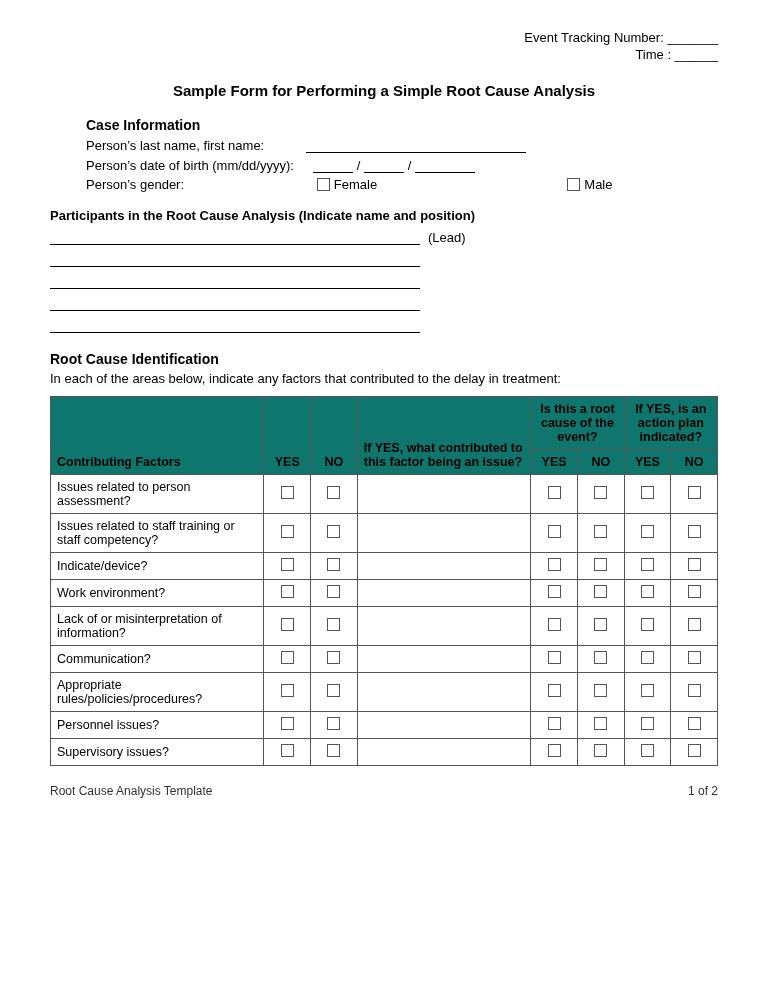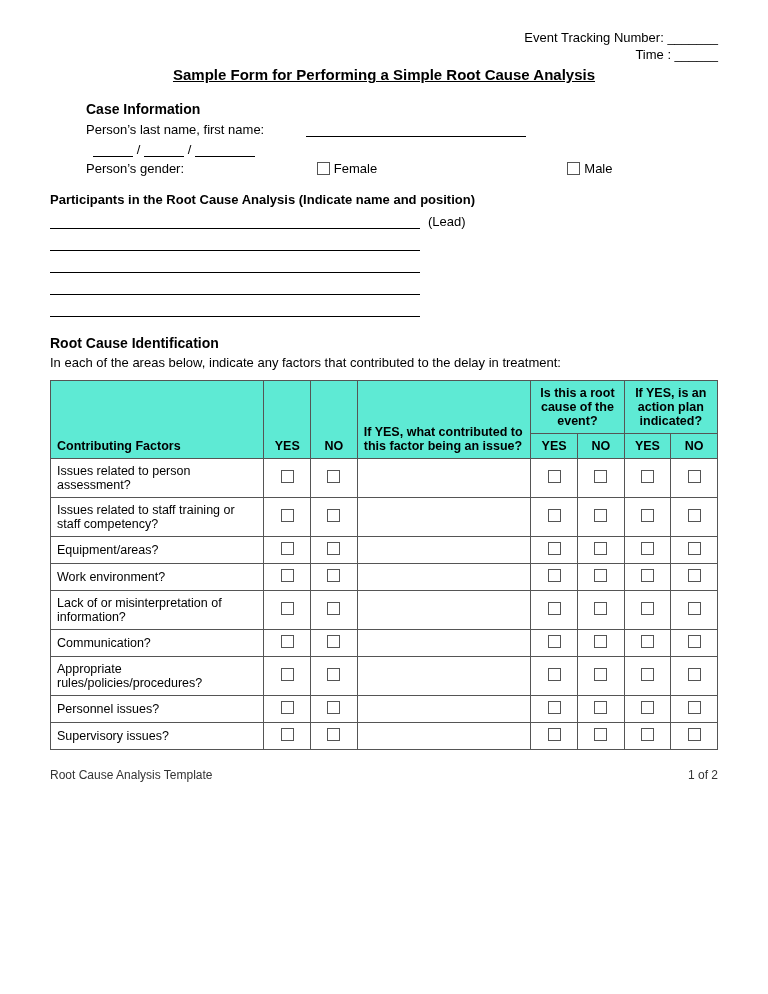--- a/index.html
+++ b/index.html
@@ -7,30 +7,29 @@
       font-family: Arial, sans-serif;
       font-size: 13px;
       background: #fff;
       color: #000;
       width: 768px;
       min-height: 994px;
       padding: 30px 50px 30px 50px;
     }
     .header-top {
       text-align: right;
-      margin-bottom: 4px;
+      margin-bottom: 20px;
       font-size: 13px;
     }
     .header-top div { margin-bottom: 2px; }
     .main-title {
       text-align: center;
       font-weight: bold;
       font-size: 15px;
       margin-bottom: 18px;
-      text-decoration: underline;
     }
     .section-title {
       font-weight: bold;
       font-size: 14px;
       margin-bottom: 4px;
     }
     .case-info { margin-bottom: 16px; margin-left: 36px; }
     .case-info-row {
       display: flex;
       align-items: flex-end;
@@ -91,21 +90,21 @@
       width: 100%;
       border-collapse: collapse;
       font-size: 12.5px;
     }
     th, td {
       border: 1px solid #555;
       padding: 5px 6px;
       vertical-align: middle;
     }
     th {
-      background: #5eead4;
+      background: #0f766e;
       font-weight: bold;
       text-align: center;
     }
     .col-factor { width: 32%; text-align: left; }
     .col-yes-no { width: 7%; text-align: center; }
     .col-if-yes { width: 26%; text-align: left; }
     .col-root-yes { width: 7%; text-align: center; }
     .col-root-no { width: 7%; text-align: center; }
     .col-ap-yes { width: 7%; text-align: center; }
     .col-ap-no { width: 7%; text-align: center; }
@@ -139,20 +138,21 @@
 
 <div class="case-info">
   <div class="section-title">Case Information</div>
 
   <div class="case-info-row">
     <label>Person’s last name, first name:</label>
     <span class="underline-field"></span>
   </div>
 
   <div class="case-info-row">
+    <label>Person’s date of birth (mm/dd/yyyy):</label>
     &nbsp;&nbsp;
     <span class="underline-field-short"></span>
     &nbsp;/&nbsp;
     <span class="underline-field-short"></span>
     &nbsp;/&nbsp;
     <span class="underline-field-short" style="width:60px;"></span>
   </div>
 
   <div class="case-info-row">
     <label>Person’s gender:</label>
@@ -232,21 +232,21 @@
         <td class="col-factor">Issues related to staff training or staff competency?</td>
         <td class="center-cell"><span class="chk"></span></td>
         <td class="center-cell"><span class="chk"></span></td>
         <td style="min-height: 36px;"></td>
         <td class="center-cell"><span class="chk"></span></td>
         <td class="center-cell"><span class="chk"></span></td>
         <td class="center-cell"><span class="chk"></span></td>
         <td class="center-cell"><span class="chk"></span></td>
       </tr>
       <tr>
-        <td class="col-factor">Equipment/areas?</td>
+        <td class="col-factor">Indicate/device?</td>
         <td class="center-cell"><span class="chk"></span></td>
         <td class="center-cell"><span class="chk"></span></td>
         <td style="min-height: 36px;"></td>
         <td class="center-cell"><span class="chk"></span></td>
         <td class="center-cell"><span class="chk"></span></td>
         <td class="center-cell"><span class="chk"></span></td>
         <td class="center-cell"><span class="chk"></span></td>
       </tr>
       <tr>
         <td class="col-factor">Work environment?</td>

